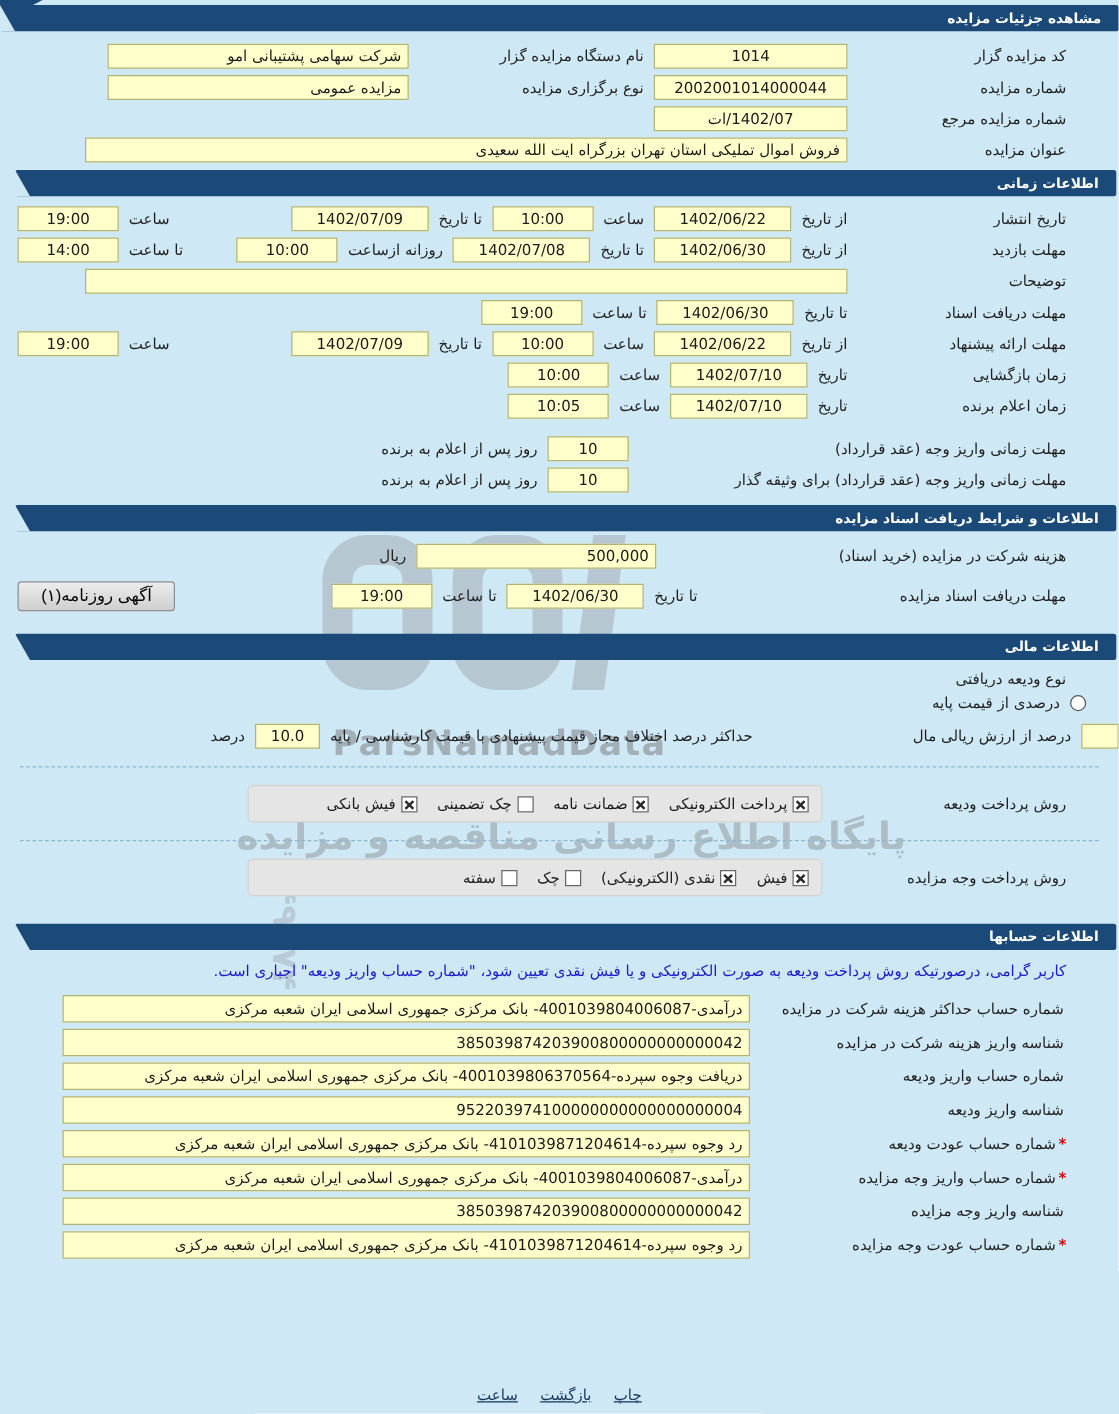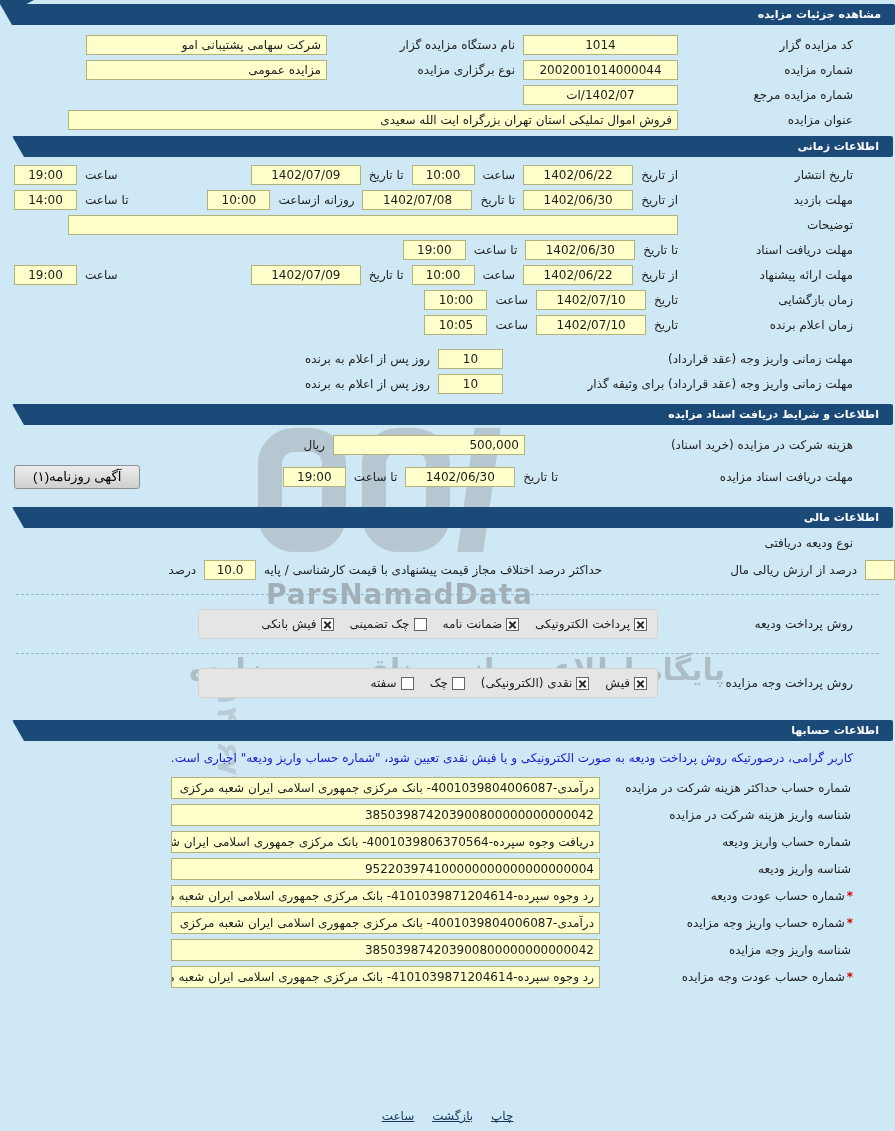--- a/index.html
+++ b/index.html
@@ -27,23 +27,23 @@
     border-top:18px solid #1b4a78; border-right:34px solid transparent; }
   
   .row { position:relative; z-index:2; display:flex; align-items:center; gap:8px;
          padding:0 42px 0 14px; margin:5px 0; white-space:nowrap; }
   .lbl { flex:none; text-align:right; color:#1f1f1f; overflow:hidden; }
   .txt { flex:none; color:#1f1f1f; }
   .lw167{width:167px}.lw180{width:180px}.lw342{width:342px}.lw320{width:320px}
   .lw287{width:287px}.lw245{width:245px}.lw187{width:187px}
   .inp { flex:none; background:#ffffcc; border:1px solid #b3b377; height:20px;
          line-height:18px; padding:0 5px; overflow:hidden; }
-  .iw110{width:110px}.iw63{width:63px}.iw155{width:155px}.iw290{width:241px}
+  .iw110{width:110px}.iw63{width:81px}.iw155{width:155px}.iw290{width:241px}
   .iw610{width:610px}.iw220{width:192px}.iw65{width:65px}.iw52{width:52px}
-  .iw490{width:429px}.iw30{width:30px}
+  .iw490{width:550px}.iw30{width:30px}
   .acc-inp{height:22px;line-height:20px}
   .ta-c{text-align:center}
   .pair{display:inline-flex;align-items:center;gap:8px;flex:none}
   .push{margin-inline-start:auto}
   .pr26{padding-right:26px}.pr518{padding-right:518px}.pr0{padding-right:0}
   .gap120{margin-inline-end:120px}
   .mt10{margin-top:10px}.mt14{margin-top:14px}.mt18{margin-top:18px}.mt22{margin-top:22px}
   
   .btn { flex:none; background:linear-gradient(#ececec,#cfcfcf); border:1px solid #8f8f8f;
          border-radius:3px; height:24px; line-height:22px; padding:0 18px; cursor:pointer; }
@@ -211,20 +211,24 @@
     <span class="txt">تا ساعت</span>
     <div class="inp iw63 ta-c">19:00</div>
     <button class="btn push">آگهی روزنامه(۱)</button>
   </div>
 
   <div class="bar mt18">اطلاعات مالی</div>
 
   <div class="row">
     <div class="lbl">نوع ودیعه دریافتی</div>
   </div>
+  <div class="row pr26">
+    <span class="rd"></span>
+    <span class="txt">درصدی از قیمت پایه</span>
+  </div>
 
   <div class="row pr0 mt10">
     <div class="inp iw30"></div>
     <div class="lbl gap120">درصد از ارزش ریالی مال</div>
     <span class="txt">حداکثر درصد اختلاف مجاز قیمت پیشنهادی با قیمت کارشناسی / پایه</span>
     <div class="inp iw52 ta-c">10.0</div>
     <span class="txt">درصد</span>
   </div>
 
   <div class="dash"></div>

